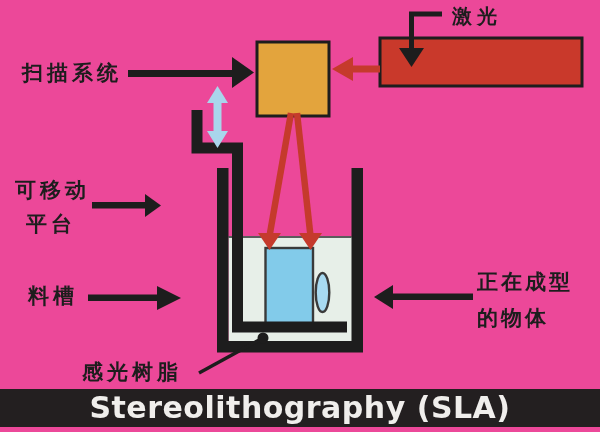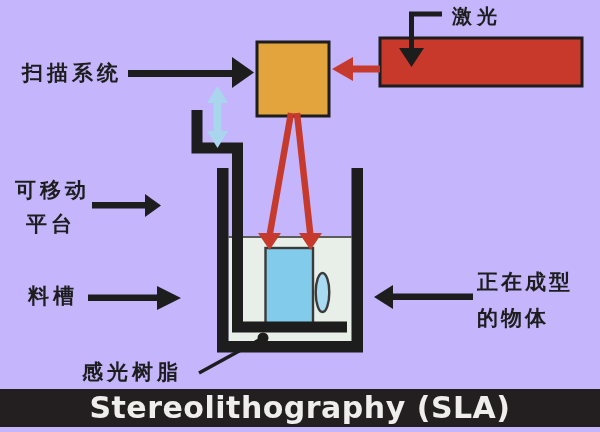--- a/index.html
+++ b/index.html
@@ -1,19 +1,19 @@
 <!DOCTYPE html>
 <html><head>
 <meta charset="utf-8">
 <style>
   html,body{margin:0;padding:0;background:#ffffff;}
   .stage{
     position:relative;
     width:600px;height:432px;
-    background:#c4b5fd;
+    background:#ec4899;
     font-family:"DejaVu Sans", sans-serif;
     overflow:hidden;
   }
   svg{display:block;}
   text{font-family:"DejaVu Sans", sans-serif;}
   .cjk{font-weight:bold;fill:#1d1d1d;}
 </style>
 </head>
 <body>
 

